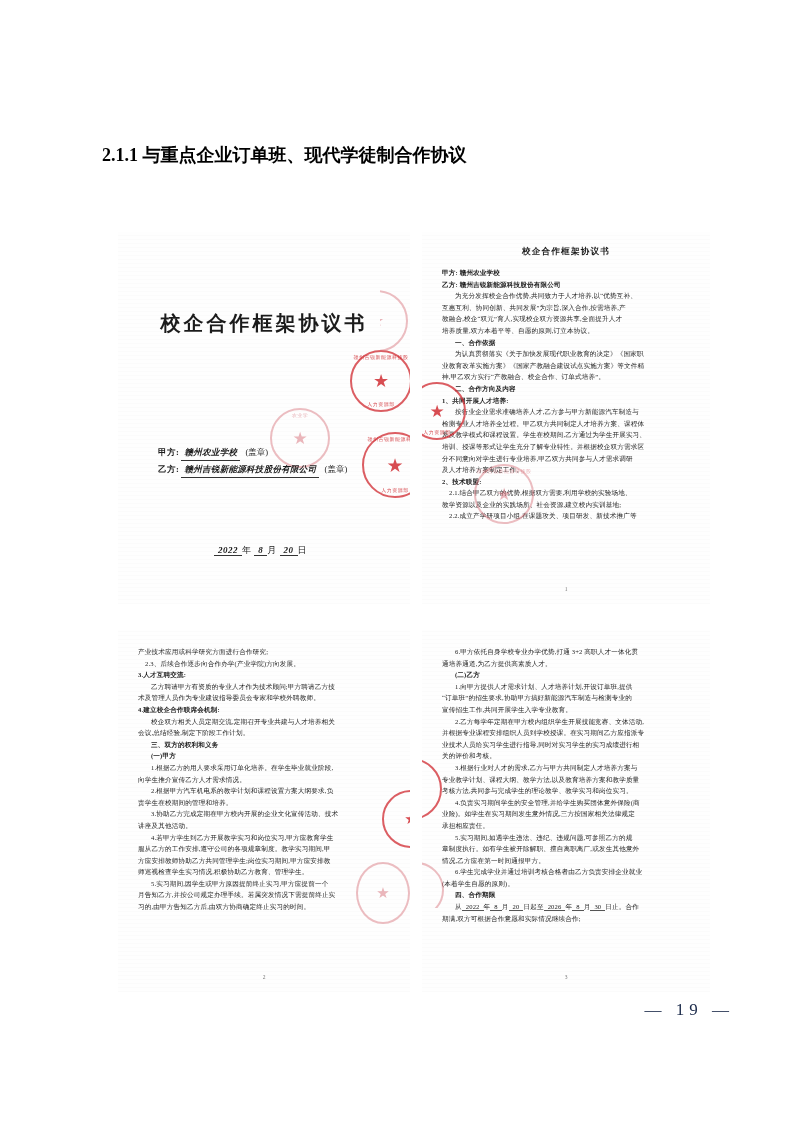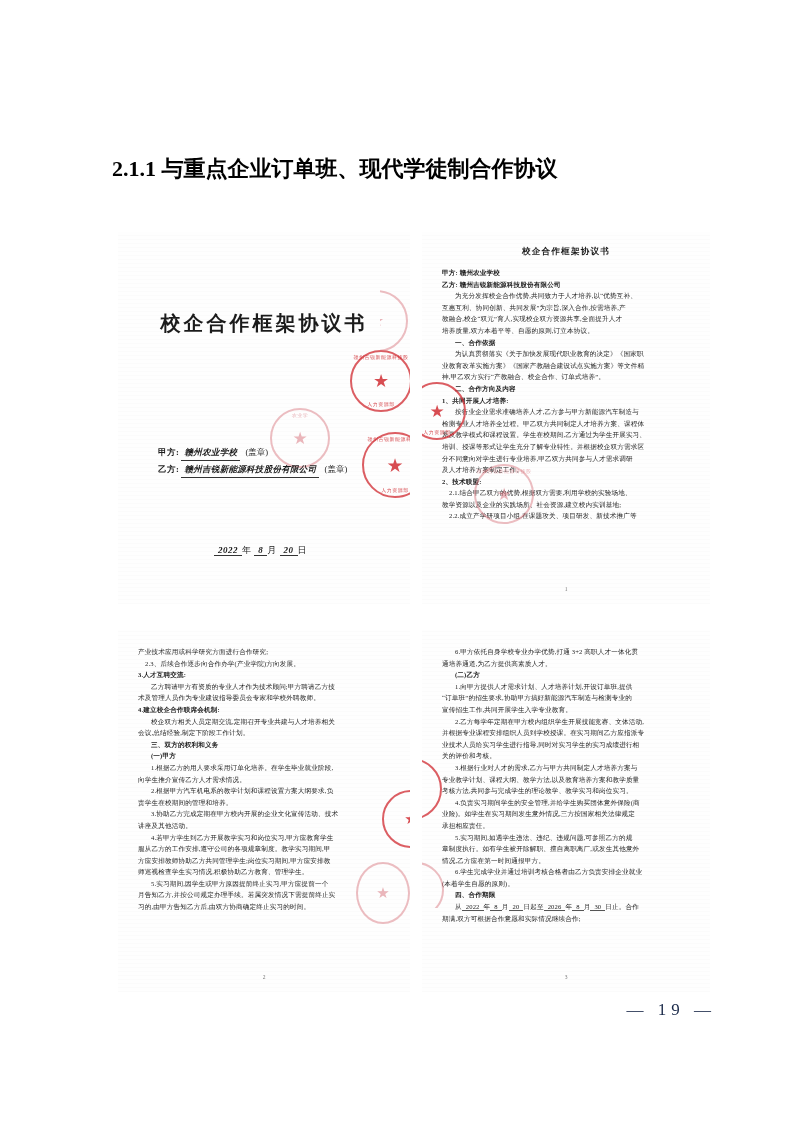--- a/index.html
+++ b/index.html
@@ -10,21 +10,21 @@
   }
   .page{position:relative;width:794px;height:1123px;background:#fff;}
 
   
   .headings{position:absolute;left:98px;top:138px;width:620px;}
   .h-l1{font-size:19px;font-weight:bold;letter-spacing:1px;line-height:1.5;
         margin:0 0 4px 0;font-family:"Liberation Serif","DejaVu Serif",serif;}
   .h-l1 .num{color:#1a1a1a;}
   .h-l1 .txt{color:#C55A11;}
   .h-l2{font-size:18px;font-weight:bold;line-height:1.5;margin:0 0 4px 0;color:#000;}
-  .h-l3{font-size:22px;font-weight:bold;line-height:1.5;margin:14px;color:#000;}
+  .h-l3{font-size:18px;font-weight:bold;line-height:1.5;margin:4px;color:#000;}
 
   
   .scan-grid{position:absolute;left:100px;top:232px;width:620px;height:760px;}
   .scan{position:absolute;background:#fefefe;overflow:hidden;}
   .scan.tl{left:18px;  top:0;    width:292px;height:372px;}
   .scan.tr{left:322px; top:0;    width:288px;height:372px;}
   .scan.bl{left:18px;  top:398px;width:292px;height:362px;}
   .scan.br{left:322px; top:398px;width:288px;height:362px;}
 
   
@@ -97,21 +97,21 @@
   .s-cover-edge{left:262px;top:58px;width:54px;height:80px;}
   .s-right-a{left:-14px;top:150px;width:58px;height:58px;}
   .s-right-b{left:52px;top:232px;width:60px;height:60px;}
   .s-bl-a{left:238px;top:232px;width:54px;height:62px;}
   .s-bl-b{left:264px;top:150px;width:40px;height:90px;}
   .s-br-a{left:-16px;top:128px;width:46px;height:78px;}
   .s-br-b{left:-10px;top:232px;width:40px;height:46px;}
 
   
   .page-no{
-    position:absolute;right:78px;top:1000px;
+    position:absolute;right:60px;top:1000px;
     font-size:17px;color:#1b2a4a;letter-spacing:5px;
     font-family:"Liberation Serif","DejaVu Serif",serif;
   }
 </style>
 </head>
 <body>
 
 <div class="page">
 
   <div class="headings">

